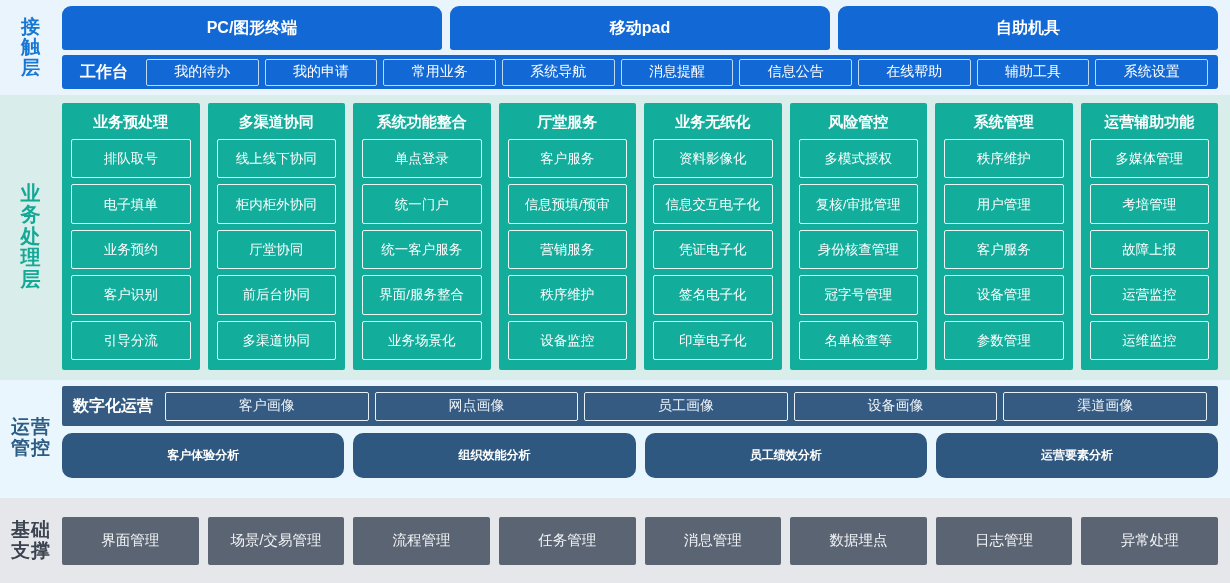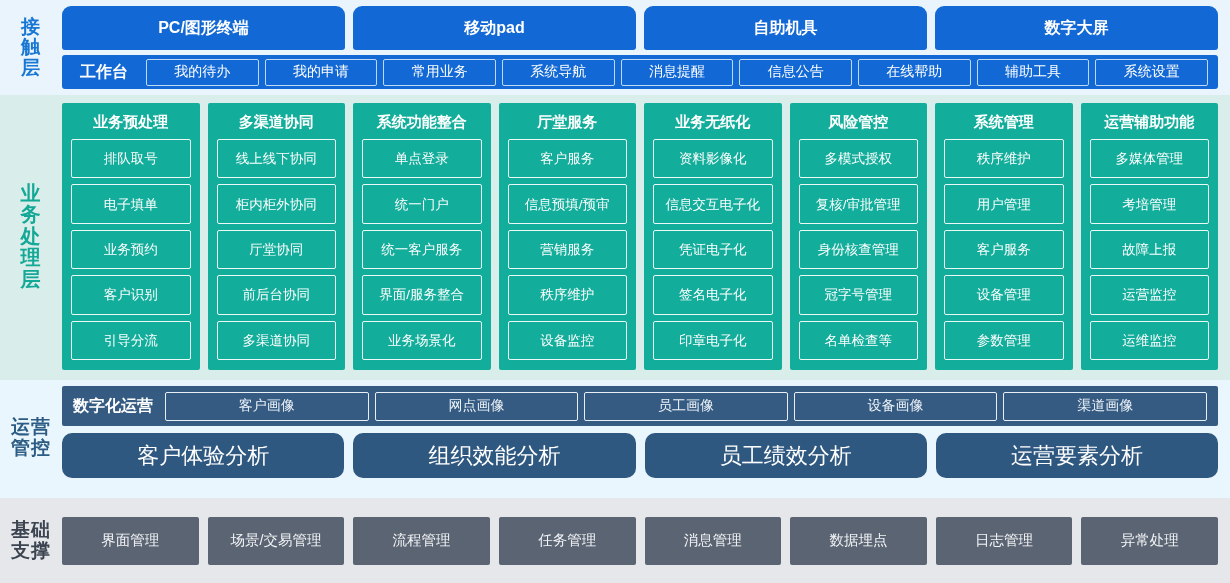--- a/index.html
+++ b/index.html
@@ -74,21 +74,21 @@
   .l3-digital{color:#fff;font-weight:bold;font-size:16px;white-space:nowrap;padding-right:6px;}
   .l3-item{
     flex:1 1 0;border:1px solid #e7eff7;border-radius:2px;height:27px;
     display:flex;align-items:center;justify-content:center;
     color:#edf3f9;font-size:14px;white-space:nowrap;
   }
   .l3-row2{display:flex;gap:9px;height:45px;}
   .l3-ana{
     flex:1 1 0;background:#2f5880;border-radius:10px;
     display:flex;align-items:center;justify-content:center;
-    color:#fff;font-weight:normal;font-size:22px;white-space:nowrap;
+    color:#fff;font-weight:bold;font-size:12px;white-space:nowrap;
   }
 
   
   .l4{background:#e6e7ea;height:85px;padding:0 12px 0 0;align-items:center;}
   .l4 .layer-label{color:#3b4450;font-size:19px;}
   .l4 .layer-body{flex-direction:row;gap:9px;}
   .l4-item{
     flex:1 1 0;background:#5b6472;border-radius:2px;height:48px;
     display:flex;align-items:center;justify-content:center;
     color:#f2f4f7;font-size:14.5px;white-space:nowrap;
@@ -101,21 +101,20 @@
 
   <section class="layer l1">
     <div class="layer-label">
       <span class="lbl">接<br>触<br>层</span>
     </div>
     <div class="layer-body">
       <div class="l1-row1">
         <div class="l1-chan">PC/图形终端</div>
         <div class="l1-chan">移动pad</div>
         <div class="l1-chan">自助机具</div>
-        <div class="l1-chan">数字大屏</div>
       </div>
       <div class="l1-row2">
         <div class="l1-desk">工作台</div>
         <div class="l1-item">我的待办</div>
         <div class="l1-item">我的申请</div>
         <div class="l1-item">常用业务</div>
         <div class="l1-item">系统导航</div>
         <div class="l1-item">消息提醒</div>
         <div class="l1-item">信息公告</div>
         <div class="l1-item">在线帮助</div>

